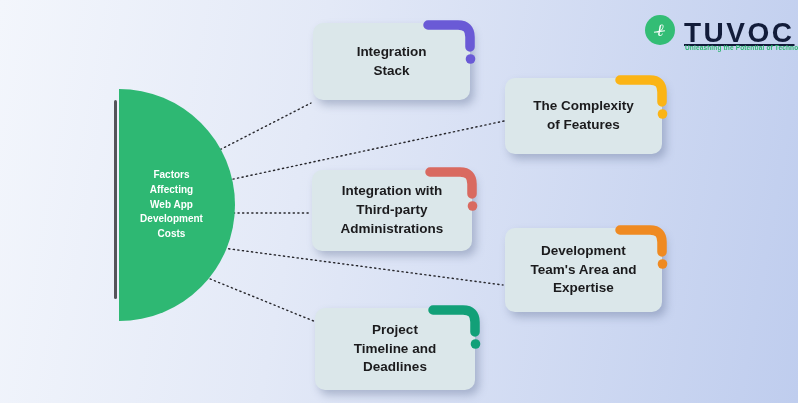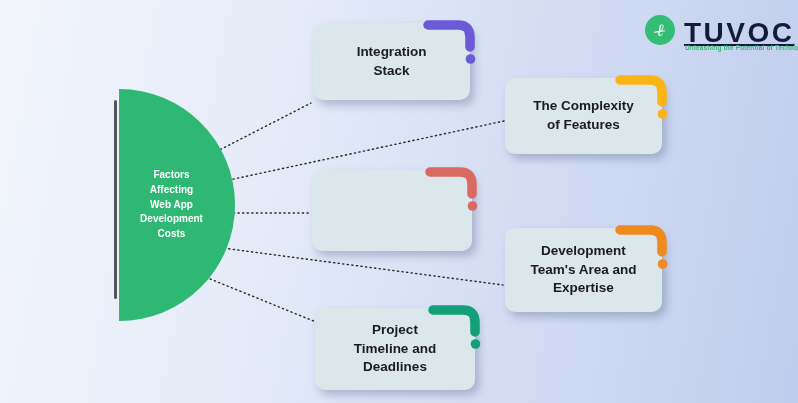--- a/index.html
+++ b/index.html
@@ -118,20 +118,23 @@
   <div class="card" style="left:505px;top:78px;width:157px;height:76px;">
     <span class="title">The Complexity
 of Features</span>
     <svg class="bracket" viewBox="0 0 60 50">
       <path d="M8 7 L38 7 Q50 7 50 19 L50 29" fill="none" stroke-width="9.5" stroke-linecap="round" stroke="#fbb415"></path>
       <circle cx="50.5" cy="41" r="4.8" fill="#fbb415"></circle>
     </svg>
   </div>
 
   <div class="card" style="left:312px;top:170px;width:160px;height:81px;">
+    <span class="title">Integration with
+Third-party
+Administrations</span>
     <svg class="bracket" viewBox="0 0 60 50">
       <path d="M8 7 L38 7 Q50 7 50 19 L50 29" fill="none" stroke-width="9.5" stroke-linecap="round" stroke="#d96a60"></path>
       <circle cx="50.5" cy="41" r="4.8" fill="#d96a60"></circle>
     </svg>
   </div>
 
   <div class="card" style="left:505px;top:228px;width:157px;height:84px;">
     <span class="title">Development
 Team's Area and
 Expertise</span>

